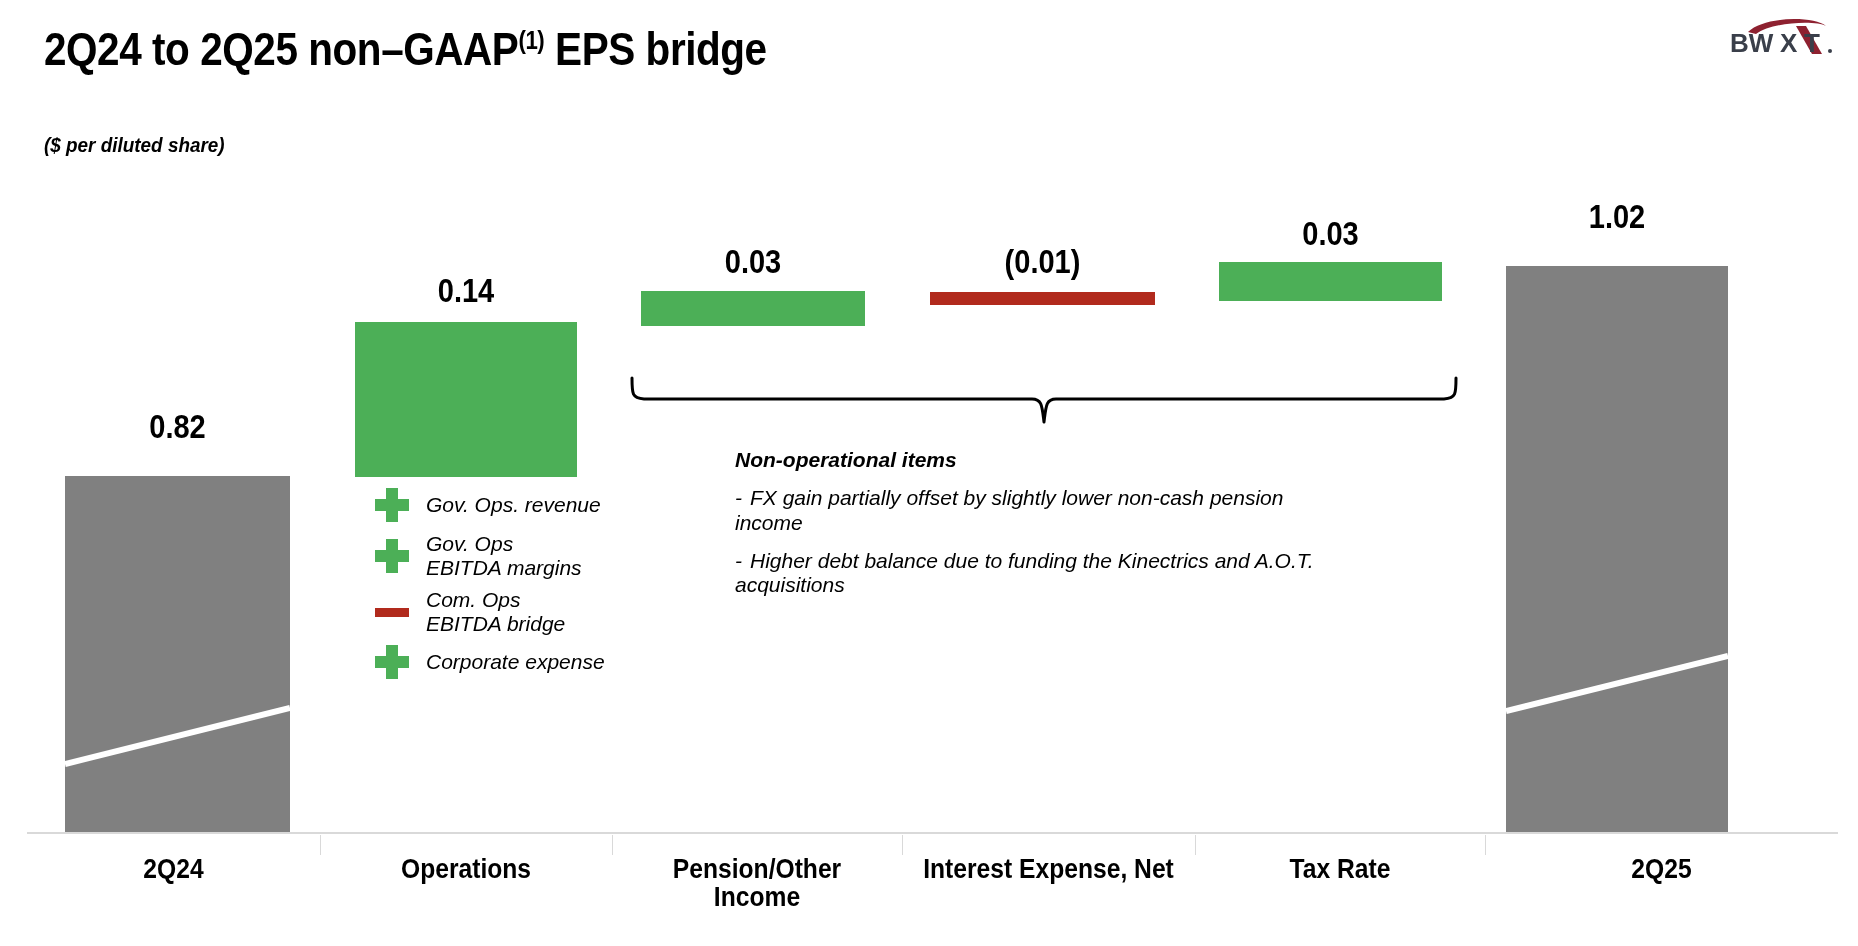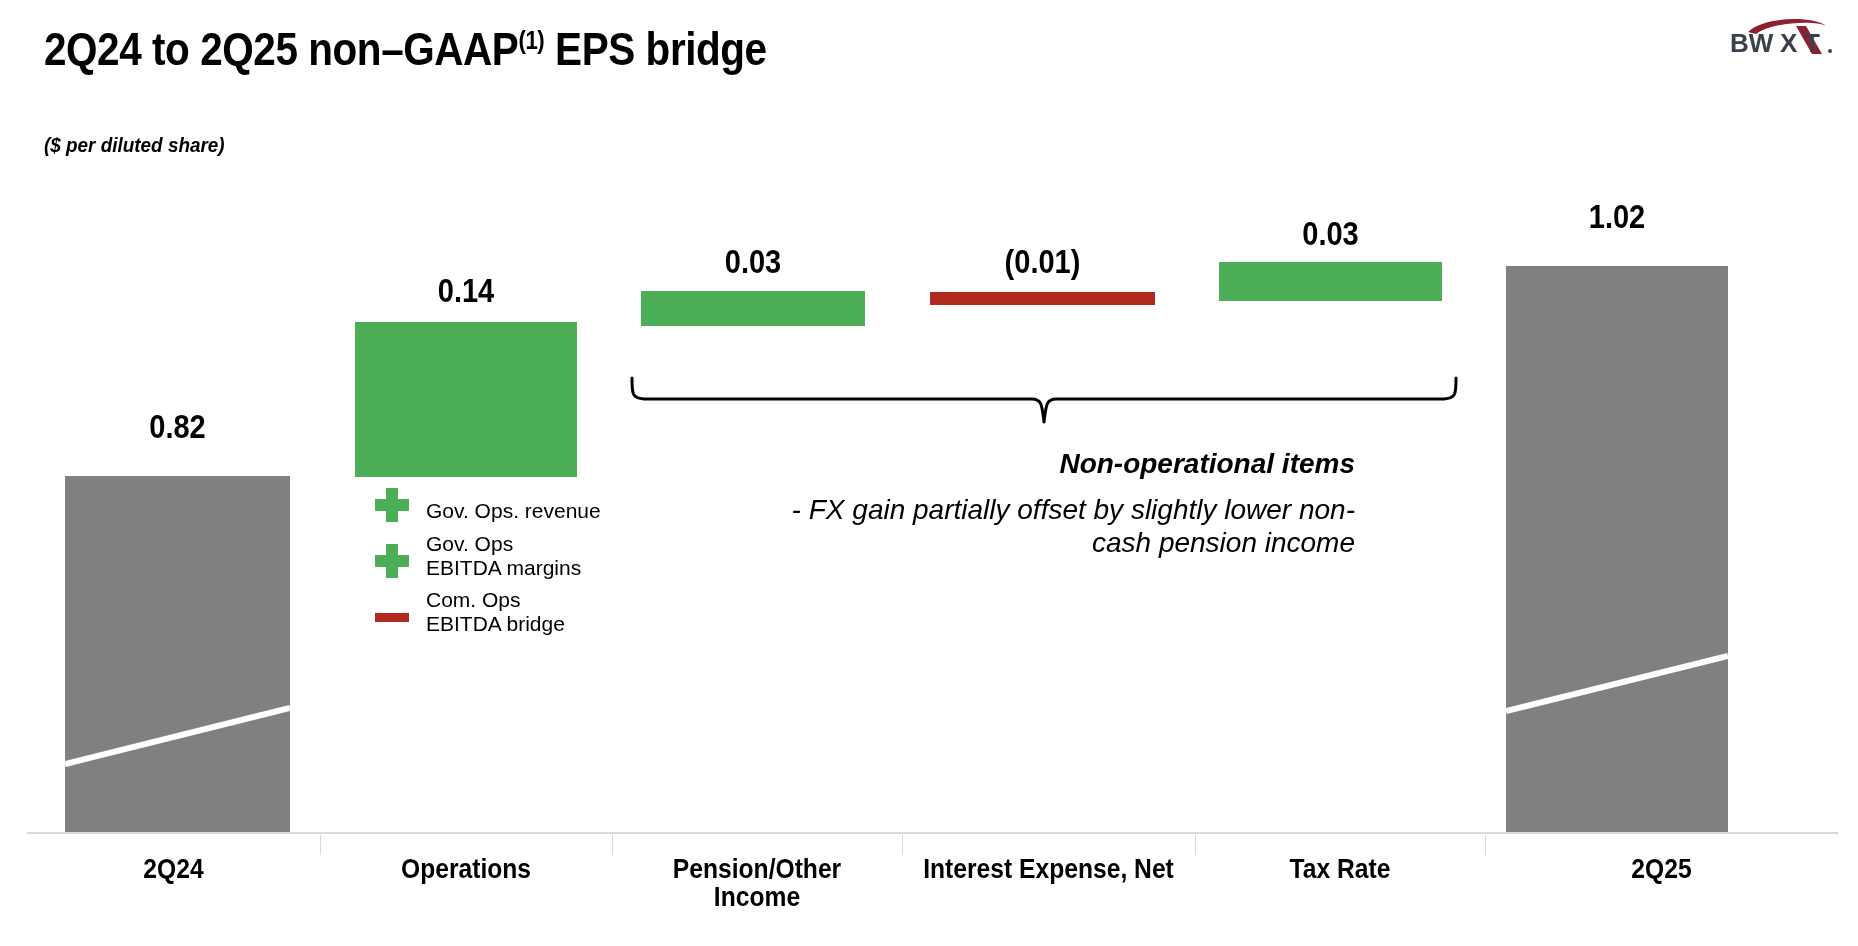--- a/index.html
+++ b/index.html
@@ -117,23 +117,24 @@
 
   
   #legend {
     position: absolute;
     left: 374px;
     top: 487px;
     width: 260px;
   }
   .legend-row {
     display: flex;
-    align-items: flex-end;
+    align-items: center;
     margin-bottom: 9px;
     min-height: 36px;
+    font-style: italic;
   }
   .legend-mark {
     width: 36px;
     height: 36px;
     flex: 0 0 36px;
     margin-right: 16px;
     position: relative;
   }
   .plus-icon::before,
   .plus-icon::after {
@@ -166,22 +167,22 @@
     left: 628px;
     top: 376px;
     width: 832px;
     height: 48px;
   }
   #callout {
     position: absolute;
     left: 735px;
     top: 448px;
     width: 620px;
-    text-align: right;
-    font-size: 28px;
+    text-align: left;
+    font-size: 21px;
     font-style: italic;
     line-height: 1.16;
   }
   #callout-heading {
     font-weight: bold;
     display: block;
     margin-bottom: 2px;
   }
   .callout-item {
     display: block;
@@ -236,36 +237,41 @@
   <div class="vlabel" style="left:1506px; top:198px; width:222px;">1.02</div>
 
   <svg id="brace" viewBox="0 0 832 48" aria-hidden="true">
     <path d="M4 2 C4 18, 4 22, 16 23 L404 23 C414 23, 414 30, 416 46
              C418 30, 418 23, 428 23 L816 23 C828 22, 828 18, 828 2" fill="none" stroke="#000000" stroke-width="3" stroke-linecap="round" stroke-linejoin="round"></path>
   </svg>
 
   <div id="callout">
     <span id="callout-heading">Non-operational items</span>
     <span class="callout-item"><span class="dashmark">-</span><span>FX gain partially offset by slightly lower non-cash pension income</span></span>
+    <span class="callout-item"><span class="dashmark">-</span><span>Higher debt balance due to funding the Kinectrics and A.O.T. acquisitions</span></span>
   </div>
 
   <div id="legend">
     <div class="legend-row">
       <span class="legend-mark plus-icon"></span>
       <span class="legend-text">Gov. Ops. revenue</span>
     </div>
     <div class="legend-row">
       <span class="legend-mark plus-icon"></span>
       <span class="legend-text">Gov. Ops
 EBITDA margins</span>
     </div>
     <div class="legend-row">
       <span class="legend-mark dash-icon"></span>
       <span class="legend-text">Com. Ops
 EBITDA bridge</span>
+    </div>
+    <div class="legend-row">
+      <span class="legend-mark plus-icon"></span>
+      <span class="legend-text">Corporate expense</span>
     </div>
   </div>
 
   <div id="axis-frame">
     <span class="axis-div" style="left:293px;"></span>
     <span class="axis-div" style="left:585px;"></span>
     <span class="axis-div" style="left:875px;"></span>
     <span class="axis-div" style="left:1168px;"></span>
     <span class="axis-div" style="left:1458px;"></span>
   </div>

